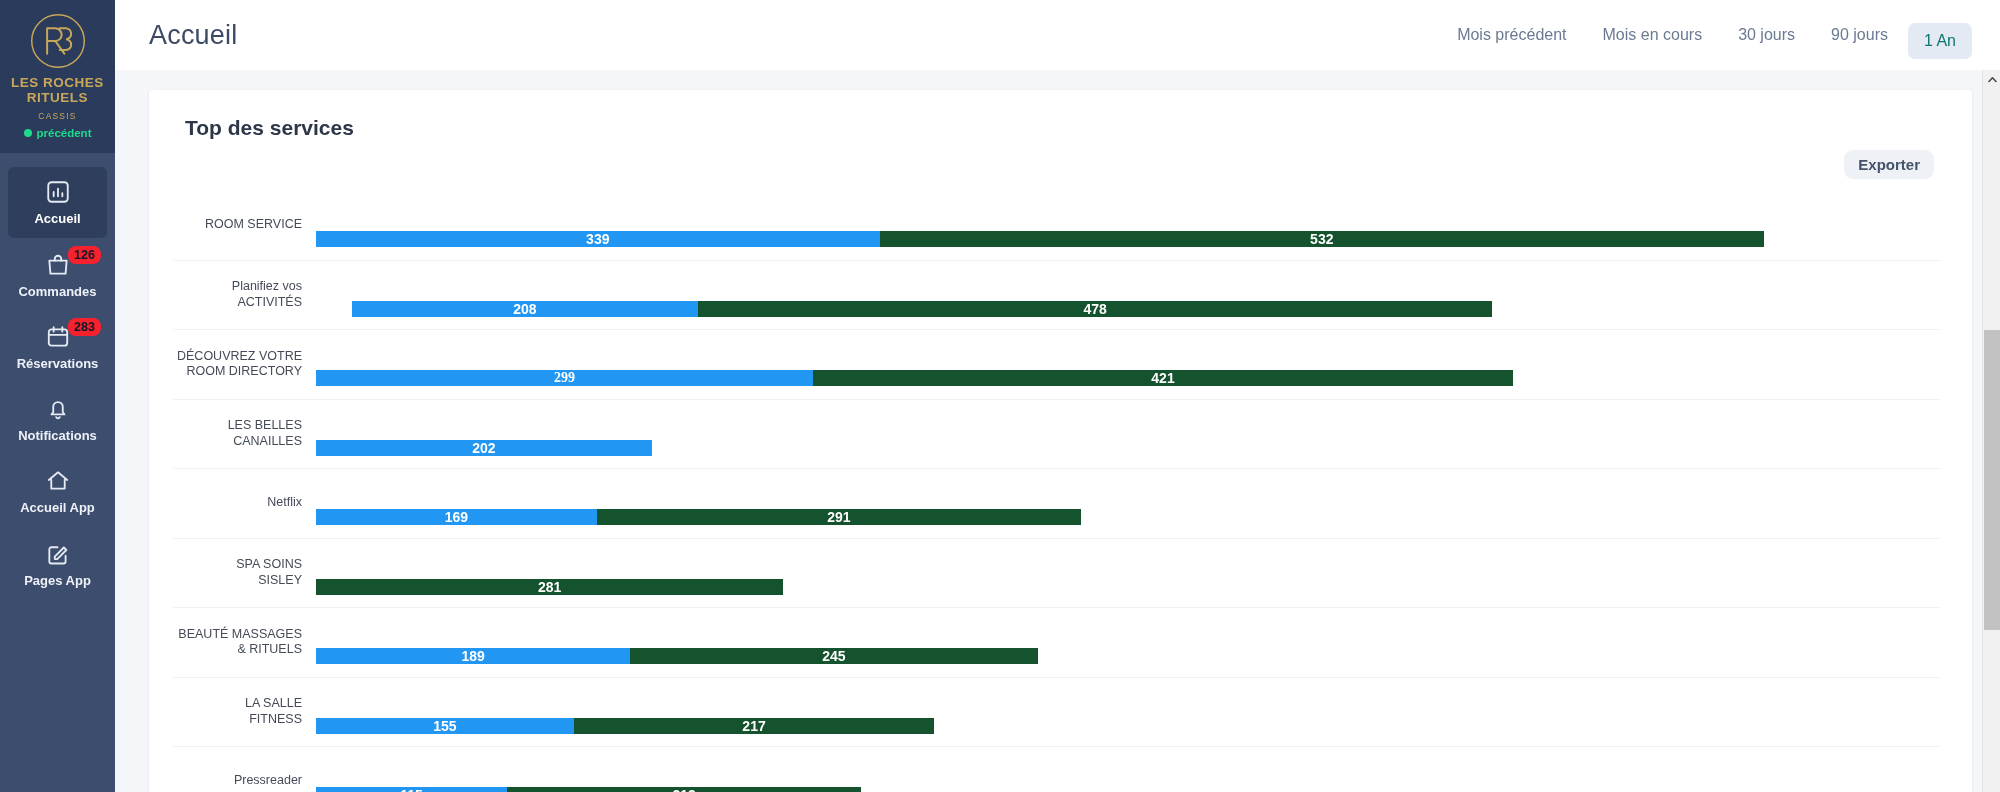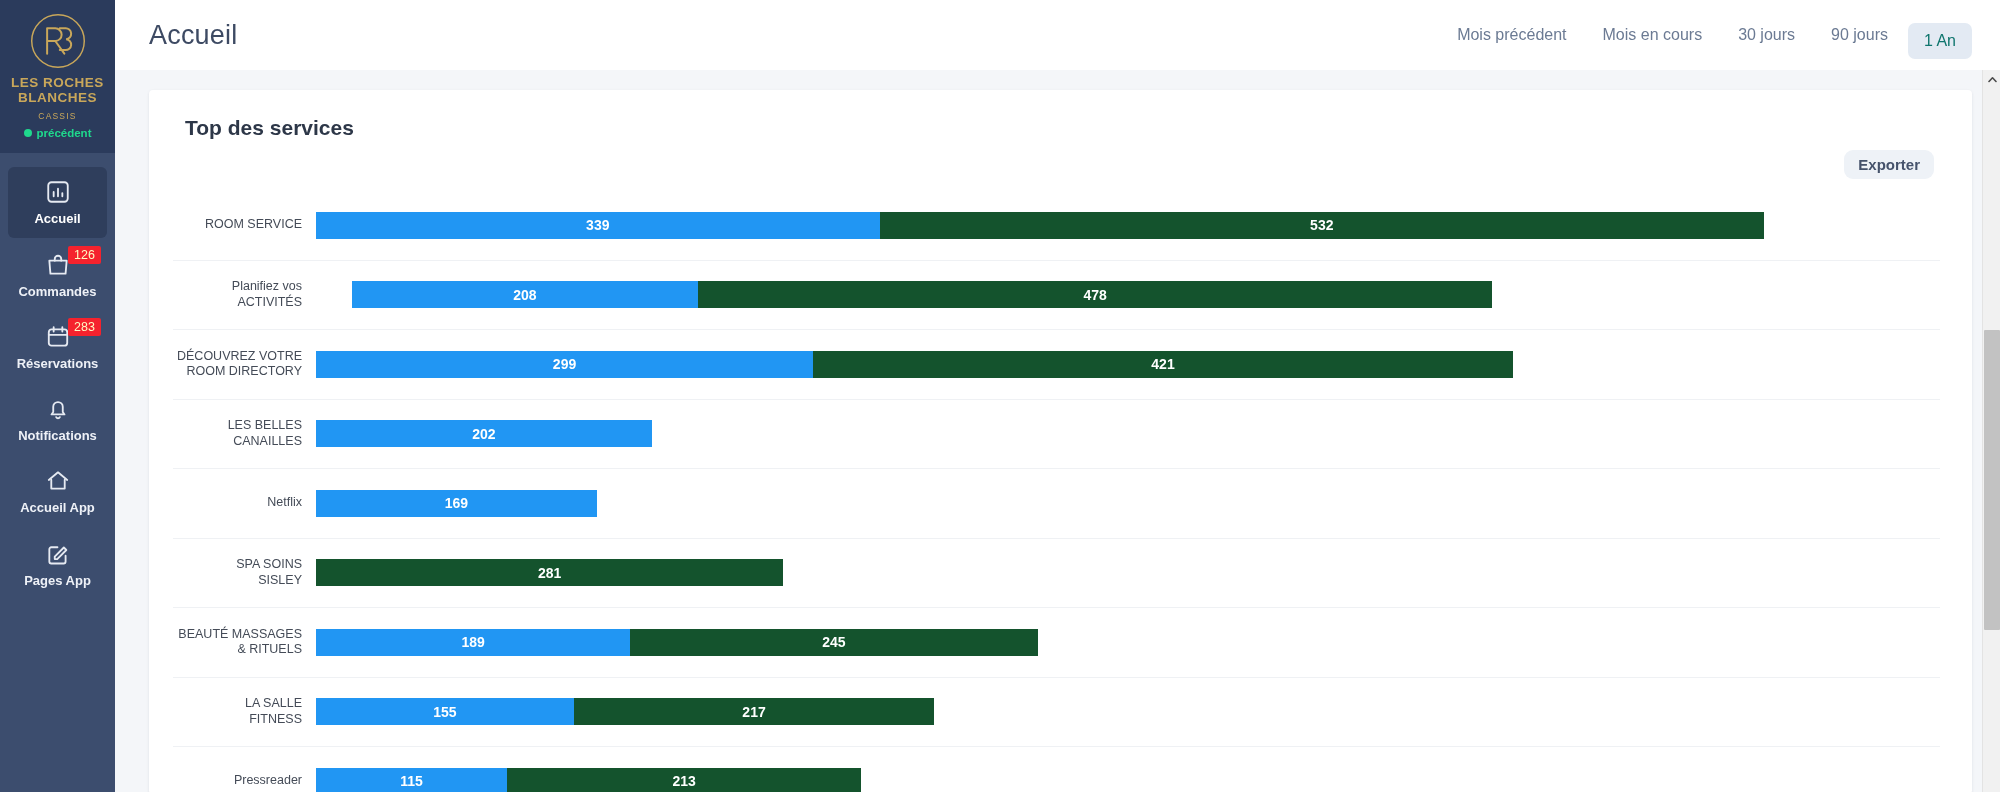--- a/index.html
+++ b/index.html
@@ -48,23 +48,23 @@
   }
   .nav-item.active { background: #2f3e5c; }
   .nav-icon { width: 26px; height: 26px; color: #e6eaf2; display: block; }
   .nav-icon svg { width: 26px; height: 26px; display: block; }
   .nav-label {
     color: #eef1f7; font-size: 13px; font-weight: 600; text-align: center; line-height: 1.1;
   }
   .nav-item.active .nav-label { color: #ffffff; }
   .badge {
     position: absolute; top: 6px; left: 60px;
-    background: #f5222d; color: #fef9c3;
-    font-size: 12.5px; font-weight: 400;
-    border-radius: 2px; padding: 2px 6px 2px; min-width: 28px; text-align: center;
+    background: #f5222d; color: #0f172a;
+    font-size: 12.5px; font-weight: 700;
+    border-radius: 8px; padding: 2px 6px 2px; min-width: 28px; text-align: center;
     line-height: 1.15;
   }
 
   
   .main { flex: 1; height: 792px; position: relative; background: #f4f6f9; overflow: hidden; }
 
   .topbar {
     height: 70px; background: #ffffff;
     display: flex; align-items: center; justify-content: space-between;
     padding: 0 28px 0 34px;
@@ -104,21 +104,21 @@
     border-bottom: 1px solid #eff1f4;
     position: relative;
   }
   .row-label {
     width: 143px; min-width: 143px;
     text-align: right; padding-right: 14px;
     font-size: 12.5px; color: #444b57; line-height: 1.25;
     white-space: pre-line;
   }
   .bars { position: relative; flex: 1; height: 100%; display: flex; align-items: center; }
-  .bar-track { display: flex; height: 27px; }
+  .bar-track { display: flex; height: 44px; align-items: flex-end; }
   .seg {
     display: flex; align-items: center; justify-content: center;
     color: #ffffff; font-size: 14px; font-weight: 600;
     overflow: hidden;
   }
   .seg.blue { background: #2196f3; }
   .seg.green { background: #14532d; }
 
   
   .pagescroll {
@@ -142,21 +142,21 @@
   <aside class="sidebar">
     <div class="brand">
       <span class="brand-logo">
         <svg viewBox="0 0 64 64" fill="none" xmlns="http://www.w3.org/2000/svg">
           <circle cx="32" cy="32" r="29" stroke="#c9a75a" stroke-width="1.6"></circle>
           <path d="M20 18v28M20 18h9a7 7 0 0 1 0 14h-9M29 32l10 14" stroke="#c9a75a" stroke-width="2.2" stroke-linecap="round"></path>
           <path d="M34 18h6a6 6 0 0 1 1 12 6 6 0 0 1-1 12h-6" stroke="#c9a75a" stroke-width="2.2" stroke-linecap="round"></path>
         </svg>
       </span>
       <div class="brand-name">LES ROCHES
-BLANCHES</div>
+RITUELS</div>
       <div class="brand-sub">CASSIS</div>
       <div class="brand-status">
         <span class="status-dot"></span>
         <span class="status-text">précédent</span>
       </div>
     </div>
 
     <nav class="nav">
 
       <div class="nav-item active">
@@ -263,39 +263,40 @@
                   <div class="seg blue" style="width: 345.791px; margin-left: 36px;">208</div>
                   <div class="seg green" style="width: 794.654px;">478</div>
                 </div>
               </div>
             </div>
             <div class="chart-row">
               <div class="row-label">DÉCOUVREZ VOTRE
 ROOM DIRECTORY</div>
               <div class="bars">
                 <div class="bar-track">
-                  <div class="seg blue" style="width: 497.075px;">299</div>
+                  <div class="seg blue" style="width: 497.075px; font-family: Liberation Serif, serif;">299</div>
                   <div class="seg green" style="width: 699.894px;">421</div>
                 </div>
               </div>
             </div>
             <div class="chart-row">
               <div class="row-label">LES BELLES
 CANAILLES</div>
               <div class="bars">
                 <div class="bar-track">
                   <div class="seg blue" style="width: 335.816px;">202</div>
                 </div>
               </div>
             </div>
             <div class="chart-row">
               <div class="row-label">Netflix</div>
               <div class="bars">
                 <div class="bar-track">
                   <div class="seg blue" style="width: 280.955px;">169</div>
+                  <div class="seg green" style="width: 483.775px;">291</div>
                 </div>
               </div>
             </div>
             <div class="chart-row">
               <div class="row-label">SPA SOINS
 SISLEY</div>
               <div class="bars">
                 <div class="bar-track">
                   <div class="seg green" style="width: 467.15px;">281</div>
                 </div>

